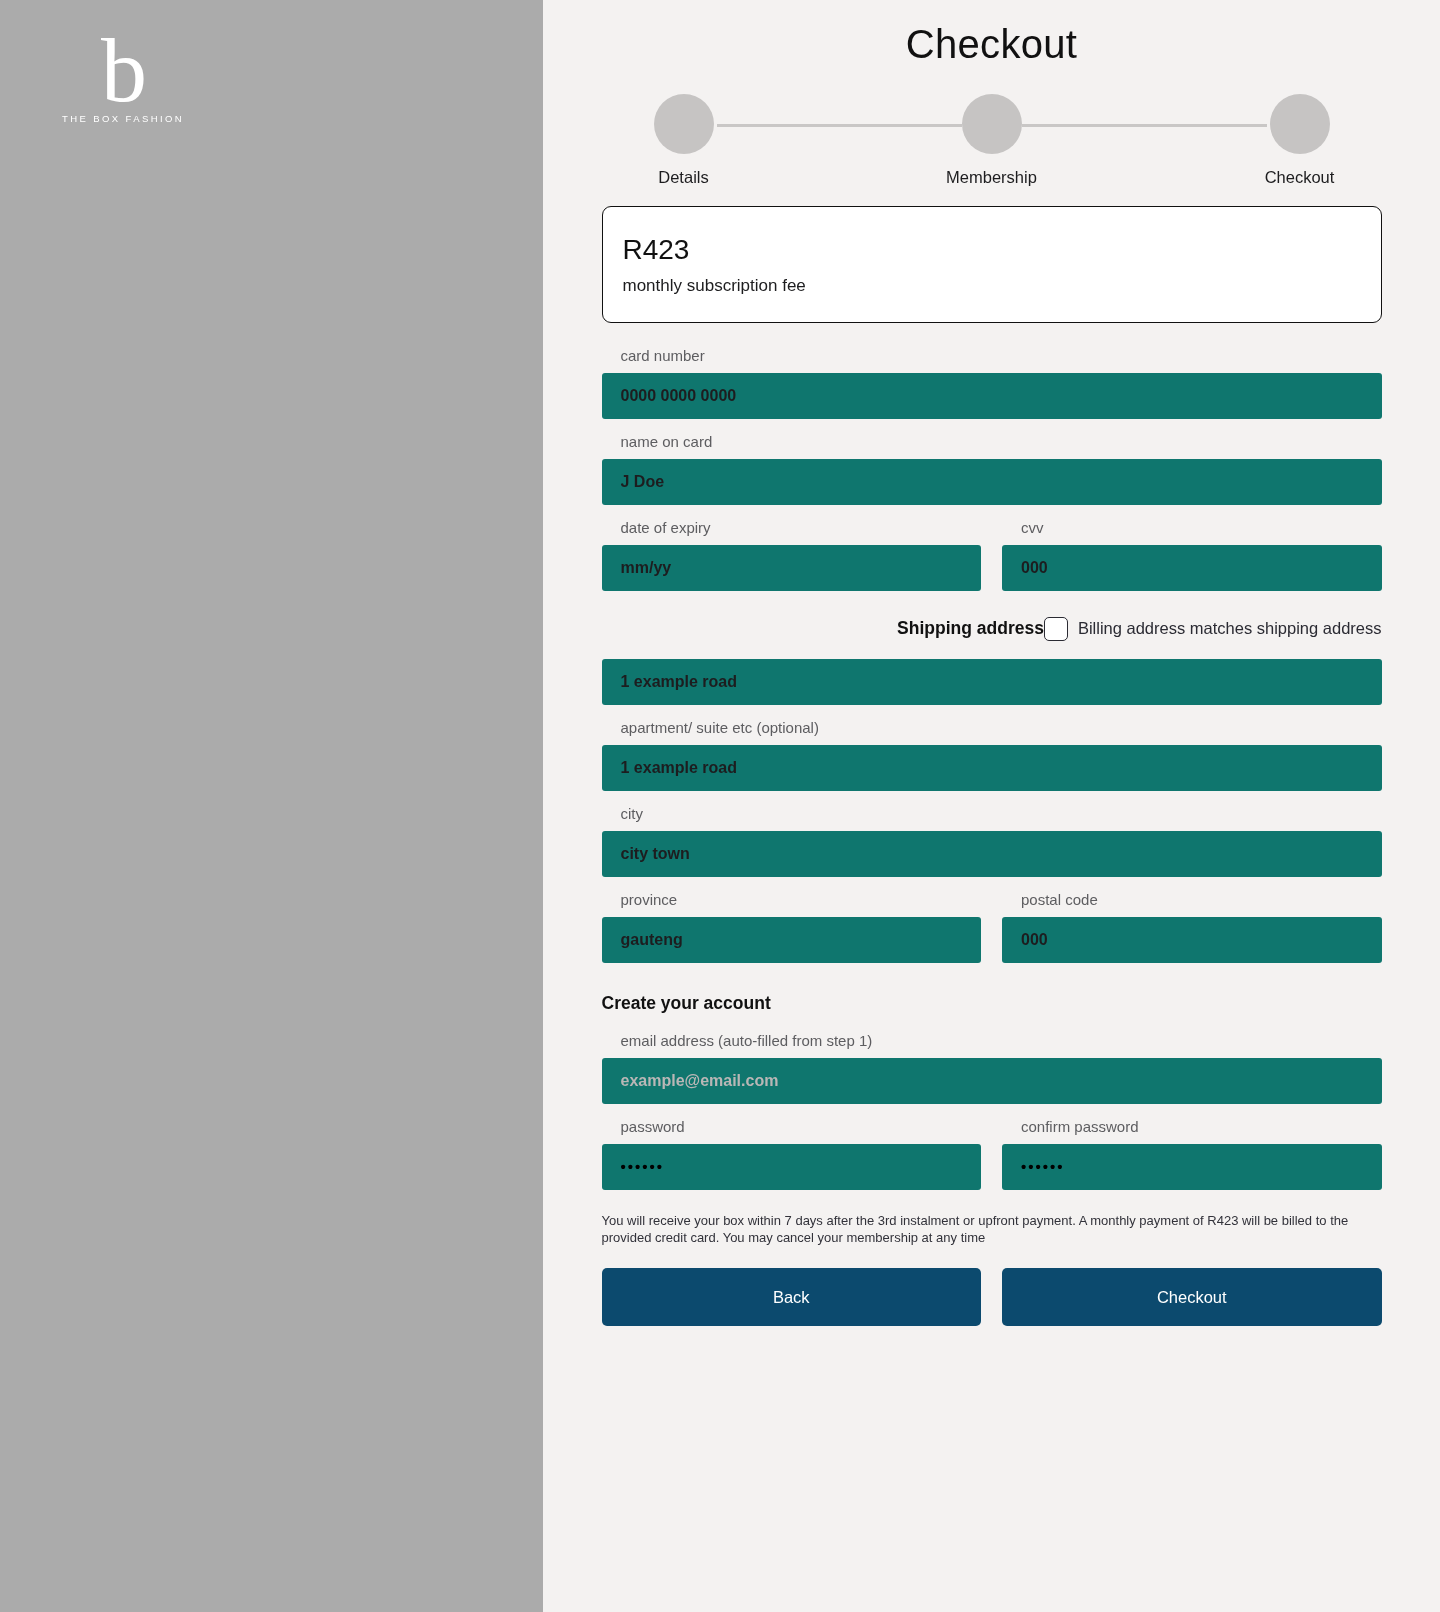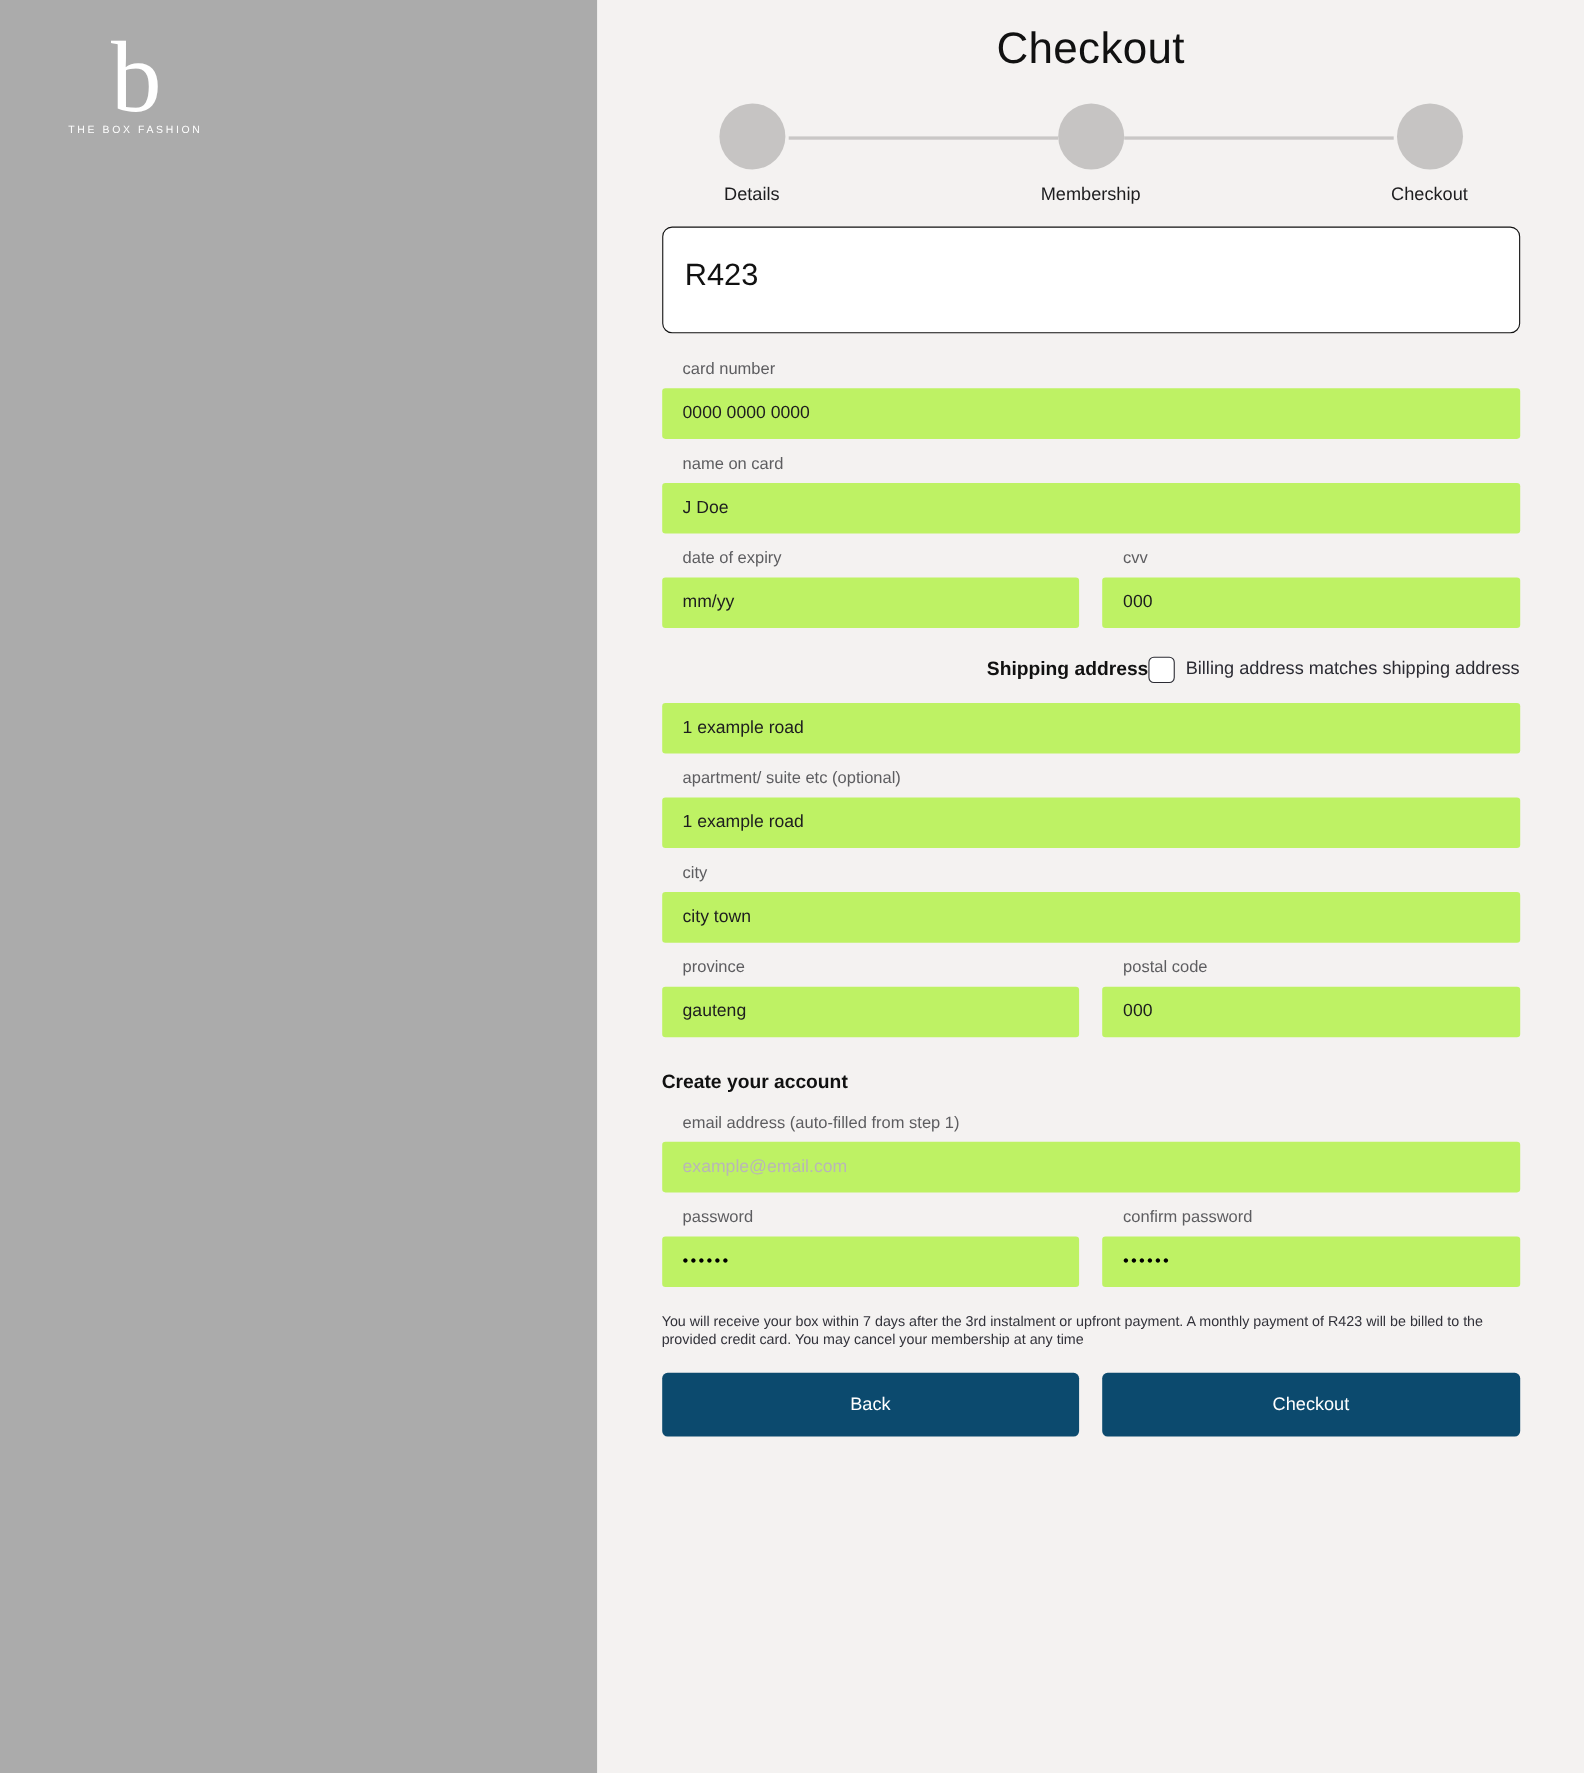--- a/index.html
+++ b/index.html
@@ -158,30 +158,31 @@
     font-size: 15px;
     color: #5d5d60;
     padding-left: 19px;
     margin-bottom: 9px;
     display: block;
   }
 
   .field-input {
     width: 100%;
     height: 46px;
-    background: #bef264;
+    background: #0f766e;
     border: none;
     border-radius: 3px;
     padding: 0 19px;
     font-family: "Liberation Sans", sans-serif;
     font-size: 16px;
     color: #1d1d1f;
     outline: none;
     display: flex;
     align-items: center;
+    font-weight: bold;
   }
 
   .field-input::placeholder { color: #b9b7b6; }
 
   .row-2 {
     display: flex;
     gap: 21px;
     margin-bottom: 14px;
   }
   .row-2 > .field { flex: 1; margin-bottom: 0; }
@@ -298,20 +299,21 @@
 
         <div class="step">
           <div class="step-dot"></div>
           <div class="step-label">Checkout</div>
         </div>
       </div>
     </div>
 
     <div class="price-card">
       <div class="price-amount">R423</div>
+      <div class="price-caption">monthly subscription fee</div>
     </div>
 
     <div class="field">
       <label class="field-label">card number</label>
       <input class="field-input" type="text" value="0000 0000 0000" style="">
     </div>
 
     <div class="field">
       <label class="field-label">name on card</label>
       <input class="field-input" type="text" value="J Doe" style="">

